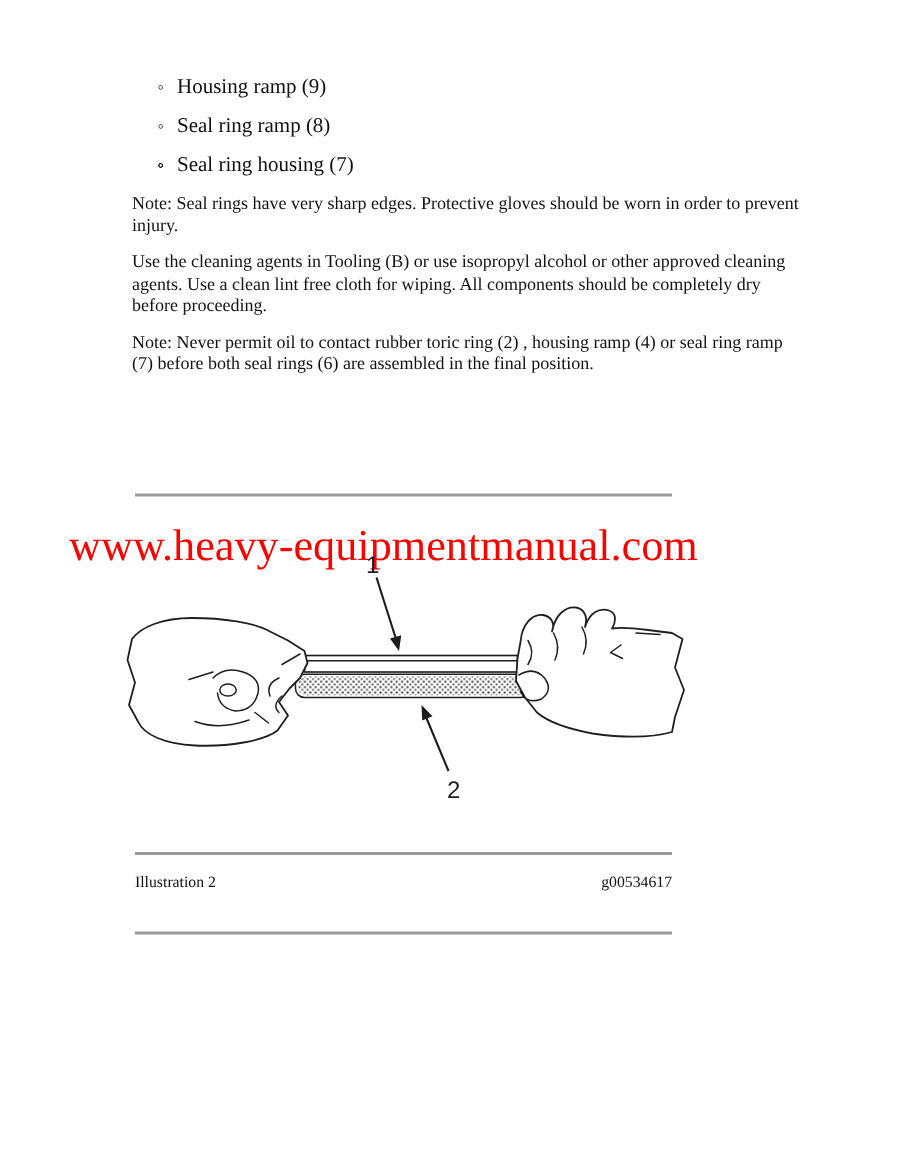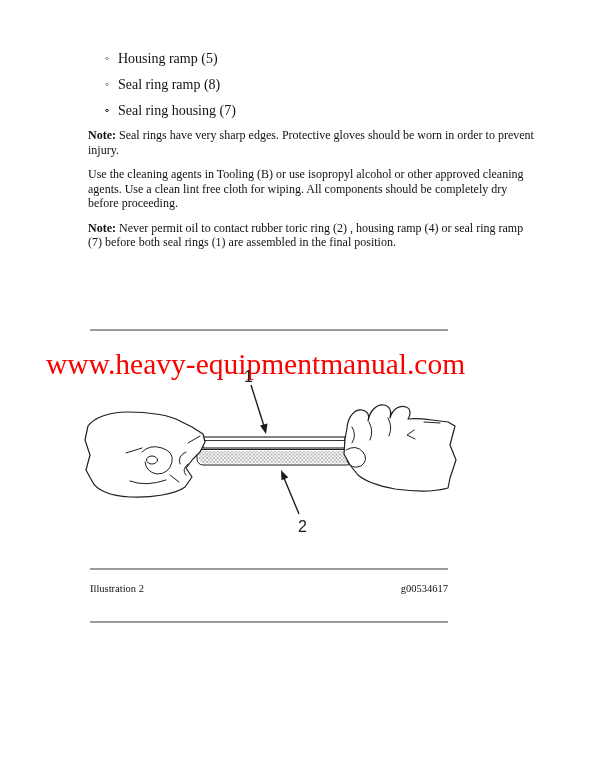--- a/index.html
+++ b/index.html
@@ -31,21 +31,21 @@
   ul.parts-list li .blt{
     position:absolute;
     left:17px;top:0;
     font-size:12px;
   }
   p.body-p{
     margin:0 0 10px 0;
     font-size:12px;
     line-height:14.5px;
   }
-  p.body-p b{font-weight:bold;}
+  p.body-p b{font-weight:normal;}
   .rule{
     position:absolute;
     left:90px;
     width:358px;
     height:2px;
     background:#9a9a9a;
   }
   .rule-top{top:329px;}
   .rule-mid{top:568px;}
   .rule-bottom{top:621px;}
@@ -78,21 +78,21 @@
 </style>
 </head>
 <body>
 
 <div class="page">
 
   <div class="content">
     <ul class="parts-list">
       <li>
         <span class="blt">◦</span>
-        <span>Housing ramp (5)</span>
+        <span>Housing ramp (9)</span>
       </li>
       <li>
         <span class="blt">◦</span>
         <span>Seal ring ramp (8)</span>
       </li>
       <li>
         <span class="blt">◦</span>
       </li>
       <li>
         <span class="blt">◦</span>
@@ -100,21 +100,21 @@
       <li>
         <span class="blt">◦</span>
         <span>Seal ring housing (7)</span>
       </li>
     </ul>
 
     <p class="body-p"><b>Note:</b><span> Seal rings have very sharp edges. Protective gloves should be worn in order to prevent injury.</span></p>
 
     <p class="body-p"><b></b><span>Use the cleaning agents in Tooling (B) or use isopropyl alcohol or other approved cleaning agents. Use a clean lint free cloth for wiping. All components should be completely dry before proceeding.</span></p>
 
-    <p class="body-p"><b>Note:</b><span> Never permit oil to contact rubber toric ring (2) , housing ramp (4) or seal ring ramp (7) before both seal rings (1) are assembled in the final position.</span></p>
+    <p class="body-p"><b>Note:</b><span> Never permit oil to contact rubber toric ring (2) , housing ramp (4) or seal ring ramp (7) before both seal rings (6) are assembled in the final position.</span></p>
   </div>
 
   <div class="rule rule-top"></div>
 
   <div class="watermark" style="color: rgb(248, 4, 0);">www.heavy-equipmentmanual.com</div>
 
   <svg class="figure-svg" viewBox="0 0 380 185" xmlns="http://www.w3.org/2000/svg">
     <defs>
       <pattern id="stip" width="3.6" height="3.6" patternUnits="userSpaceOnUse">
         <circle cx="0.9" cy="0.9" r="0.75" fill="#4a4a4a"></circle>

